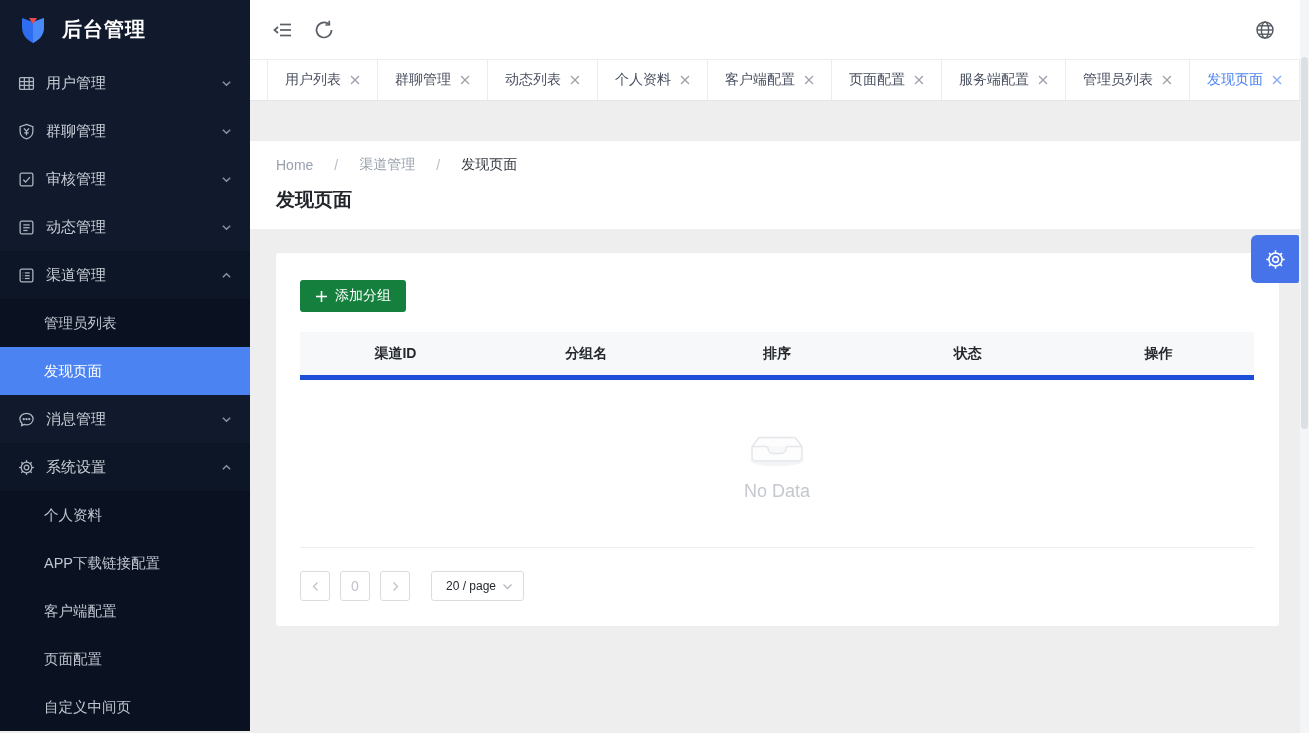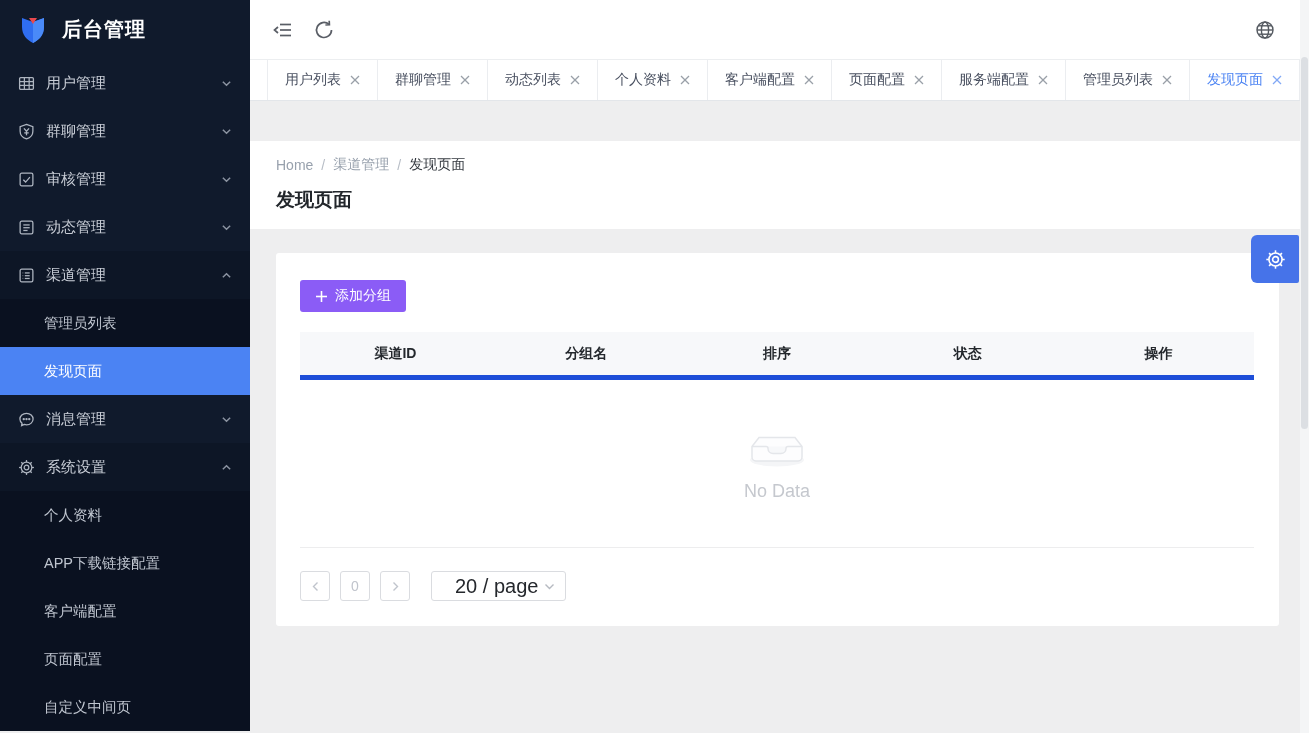--- a/index.html
+++ b/index.html
@@ -61,36 +61,36 @@
   .tab:first-child { border-left: 1px solid #ebedf0; align-items: center; }
   .tab .tab-close { width: 10px; height: 10px; color: #9aa0a8; cursor: pointer; }
   .tab.active { color: #4b83f3; }
   .tab.active .tab-close { color: #82a9f5; }
 
   
   .page-head {
     position: absolute; left: 0; top: 141px; right: 0; height: 88px;
     background: #ffffff; padding: 15px 0 0 26px;
   }
-  .breadcrumb { font-size: 14px; color: #98a1ad; display: flex; gap: 8px; align-items: center; }
+  .breadcrumb { font-size: 14px; color: #98a1ad; display: flex; gap: 21px; align-items: center; }
   .crumb { color: #98a1ad; }
   .crumb.link { cursor: pointer; }
   .crumb.current { color: #33383f; }
   .crumb-sep { color: #b7bdc6; }
   .page-title { margin-top: 13px; font-size: 19px; font-weight: bold; color: #22262b; }
 
   
   .card {
     position: absolute; left: 26px; top: 253px; width: 1003px; height: 373px;
     background: #ffffff; border-radius: 3px;
   }
   .add-btn {
     position: absolute; left: 24px; top: 27px; height: 31px;
     display: inline-flex; align-items: center; gap: 7px;
-    background: #8b5cf6; color: #ffffff; font-size: 14px;
+    background: #15803d; color: #ffffff; font-size: 14px;
     border: none; border-radius: 3px; padding: 16px 15px; cursor: pointer;
   }
   .add-btn .plus-ic { width: 13px; height: 13px; }
 
   .table-wrap { position: absolute; left: 24px; top: 79px; width: 954px; }
   .thead { display: flex; height: 48px; background: #f7f8fa; border-bottom: 5px solid #1d4ed8; }
   .th {
     flex: 1 1 0; display: flex; align-items: center; justify-content: center;
     font-size: 14px; font-weight: bold; color: #24282d;
   }
@@ -99,22 +99,22 @@
 
   .pagination { position: absolute; left: 24px; top: 318px; display: flex; align-items: center; }
   .pg-btn {
     width: 30px; height: 30px; background: #fff; border: 1px solid #dadce0; border-radius: 3px;
     display: flex; align-items: center; justify-content: center; color: #c0c4cc;
     font-size: 14px; cursor: pointer; margin-right: 10px;
   }
   .pg-btn .pg-ic { width: 11px; height: 11px; }
   .pg-size {
     margin-left: 11px; height: 30px; background: #fff; border: 1px solid #dadce0; border-radius: 3px;
-    display: flex; align-items: center; gap: 6px; padding: 0 10px 0 23px;
-    font-size: 20px; color: #25282d; cursor: pointer;
+    display: flex; align-items: center; gap: 6px; padding: 0 10px 0 14px;
+    font-size: 12px; color: #25282d; cursor: pointer;
   }
   .pg-size .sel-chev { width: 11px; height: 11px; color: #b6bac1; }
 
   
   .float-settings {
     position: absolute; right: 10px; top: 235px; width: 48px; height: 48px;
     background: #4673e9; border-radius: 6px 2px 2px 6px; z-index: 6;
     display: flex; align-items: center; justify-content: center; cursor: pointer; color: #fff;
   }
   .float-settings .gear-big { width: 21px; height: 21px; }

